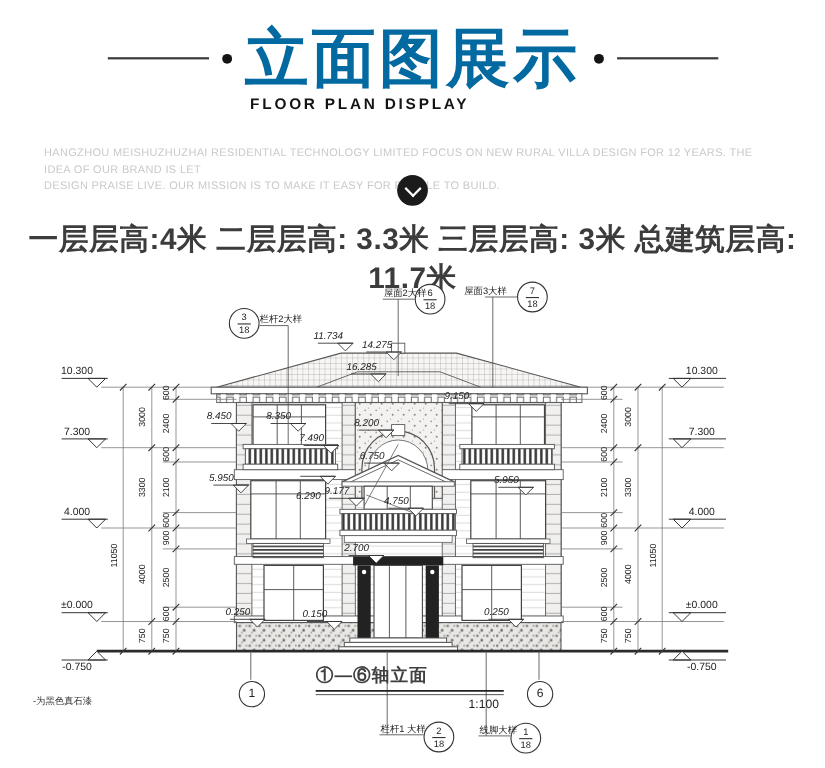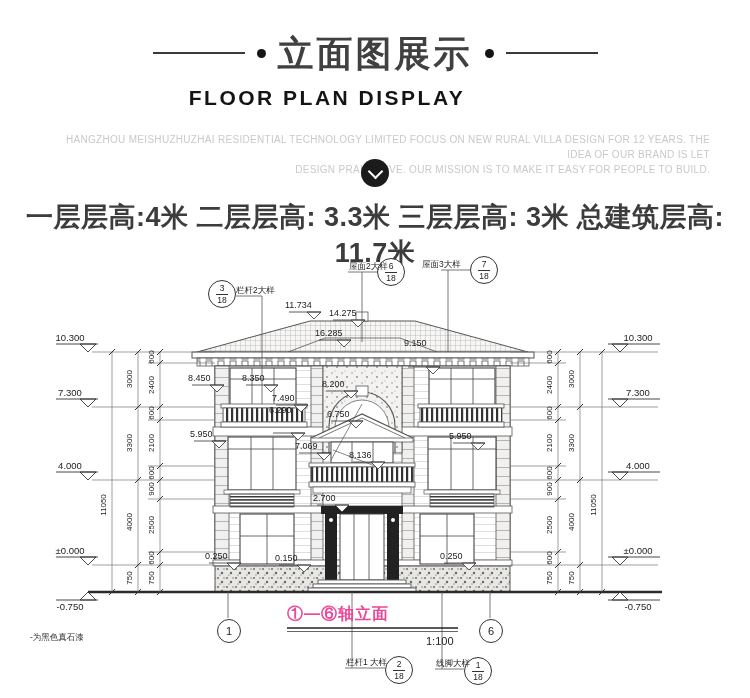--- a/index.html
+++ b/index.html
@@ -3,50 +3,50 @@
 <meta charset="utf-8">
 <style>
   html,body{margin:0;padding:0;background:#fff;}
   .page{position:relative;width:750px;height:698px;background:#fff;overflow:hidden;
         font-family:"Liberation Sans",sans-serif;}
   
   .title-row{position:absolute;top:24px;left:0;width:750px;height:58px;
              display:flex;align-items:center;justify-content:center;}
   .deco-line{width:92px;height:2px;background:#3a3a3a;}
   .deco-dot{width:9px;height:9px;border-radius:50%;background:#141414;margin:0 12px;}
-  .main-title{margin:0;font-family:"DejaVu Serif",serif;font-size:36px;font-weight:700;
-              color:#404040;letter-spacing:3px;line-height:58px;}
+  .main-title{margin:0;font-family:"DejaVu Serif",serif;font-size:58px;font-weight:700;
+              color:#0369a1;letter-spacing:3px;line-height:58px;}
   .subtitle{position:absolute;top:86px;left:0;width:654px;text-align:center;
-            font-size:21px;font-weight:bold;letter-spacing:2.5px;color:#141414;}
-  .desc{position:absolute;top:122px;left:40px;width:670px;text-align:right;
+            font-size:14px;font-weight:bold;letter-spacing:2.5px;color:#141414;}
+  .desc{position:absolute;top:122px;left:40px;width:670px;text-align:left;
         font-size:10px;line-height:15px;letter-spacing:0.3px;color:#c9c9c9;}
   .chev{position:absolute;top:159px;left:361px;width:28px;height:28px;border-radius:50%;
         background:#1b1b1b;display:flex;align-items:center;justify-content:center;cursor:pointer;}
   .chev i{display:block;width:9px;height:9px;border-right:2px solid #fff;border-bottom:2px solid #fff;
           transform:rotate(45deg);margin-top:-4px;}
   .floor-info{position:absolute;top:199px;left:0;width:750px;text-align:center;
               font-size:27px;font-weight:600;color:#3c3c3c;letter-spacing:0.5px;}
   
   .drawing{position:absolute;inset:0;}
   .drawing svg{position:absolute;left:0;top:0;}
-  .dl{position:absolute;font-size:9px;color:#222;white-space:nowrap;width:34px;}
+  .dl{position:absolute;font-size:9px;color:#222;white-space:nowrap;width:34px;font-style:italic;}
   .lvl{position:absolute;font-size:9.5px;color:#222;width:52px;text-align:center;white-space:nowrap;}
   .dr{position:absolute;width:44px;height:10px;font-size:8px;color:#222;text-align:center;
       line-height:10px;transform:rotate(-90deg);white-space:nowrap;}
   .frac{position:absolute;width:26px;height:26px;border:1.3px solid #333;border-radius:50%;
         background:#fff;display:flex;flex-direction:column;align-items:center;justify-content:center;
         font-size:8.5px;line-height:1;color:#222;}
   .frac .num{border-bottom:1px solid #333;padding:0 4px 1px;}
   .frac .den{padding-top:1px;}
   .axis{position:absolute;width:22px;height:22px;border:1.2px solid #333;border-radius:50%;
         background:#fff;display:flex;align-items:center;justify-content:center;
         font-size:11px;color:#222;}
   .mlabel{position:absolute;font-size:8.5px;color:#222;white-space:nowrap;}
   .cap-title{position:absolute;left:287px;top:604px;font-size:16px;font-weight:bold;
-             letter-spacing:1px;color:#ec4899;}
+             letter-spacing:1px;color:#404040;}
   .cap-scale{position:absolute;left:426px;top:635px;font-size:11px;color:#222;}
   .note{position:absolute;left:30px;top:632px;font-size:8.5px;color:#333;}
 </style>
 </head>
 <body>
 
 <div class="page">
 
   <div class="title-row">
     <span class="deco-line"></span>
@@ -325,31 +325,31 @@
     <span class="dr" style="left:528px;top:468px">600</span>
     <span class="dr" style="left:528px;top:484px">900</span>
     <span class="dr" style="left:528px;top:520px">2500</span>
     <span class="dr" style="left:528px;top:553px">600</span>
     <span class="dr" style="left:528px;top:573px">750</span>
 
     <span class="dl" style="left:285px;top:300px">11.734</span>
     <span class="dl" style="left:329px;top:308px">14.275</span>
     <span class="dl" style="left:315px;top:328px">16.285</span>
 
-    <span class="dl" style="left:404px;top:338px">9.150</span>
+    <span class="dl" style="left:404px;top:355px">9.150</span>
     <span class="dl" style="left:188px;top:373px">8.450</span>
     <span class="dl" style="left:242px;top:373px">8.350</span>
     <span class="dl" style="left:322px;top:379px">8.200</span>
     <span class="dl" style="left:272px;top:393px">7.490</span>
     <span class="dl" style="left:327px;top:409px">6.750</span>
-    <span class="dl" style="left:269px;top:405px">6.290</span>
+    <span class="dl" style="left:269px;top:446px">6.290</span>
     <span class="dl" style="left:190px;top:429px">5.950</span>
     <span class="dl" style="left:449px;top:431px">5.950</span>
-    <span class="dl" style="left:295px;top:441px">7.069</span>
-    <span class="dl" style="left:349px;top:450px">8.136</span>
+    <span class="dl" style="left:295px;top:441px">9.177</span>
+    <span class="dl" style="left:349px;top:450px">4.750</span>
     <span class="dl" style="left:313px;top:493px">2.700</span>
     <span class="dl" style="left:205px;top:551px">0.250</span>
     <span class="dl" style="left:275px;top:553px">0.150</span>
     <span class="dl" style="left:440px;top:551px">0.250</span>
 
     <div class="frac" style="left:208px;top:280px">
       <span class="num">3</span>
       <span class="den">18</span>
     </div>
     <span class="mlabel" style="left:236px;top:285px">栏杆2大样</span>

